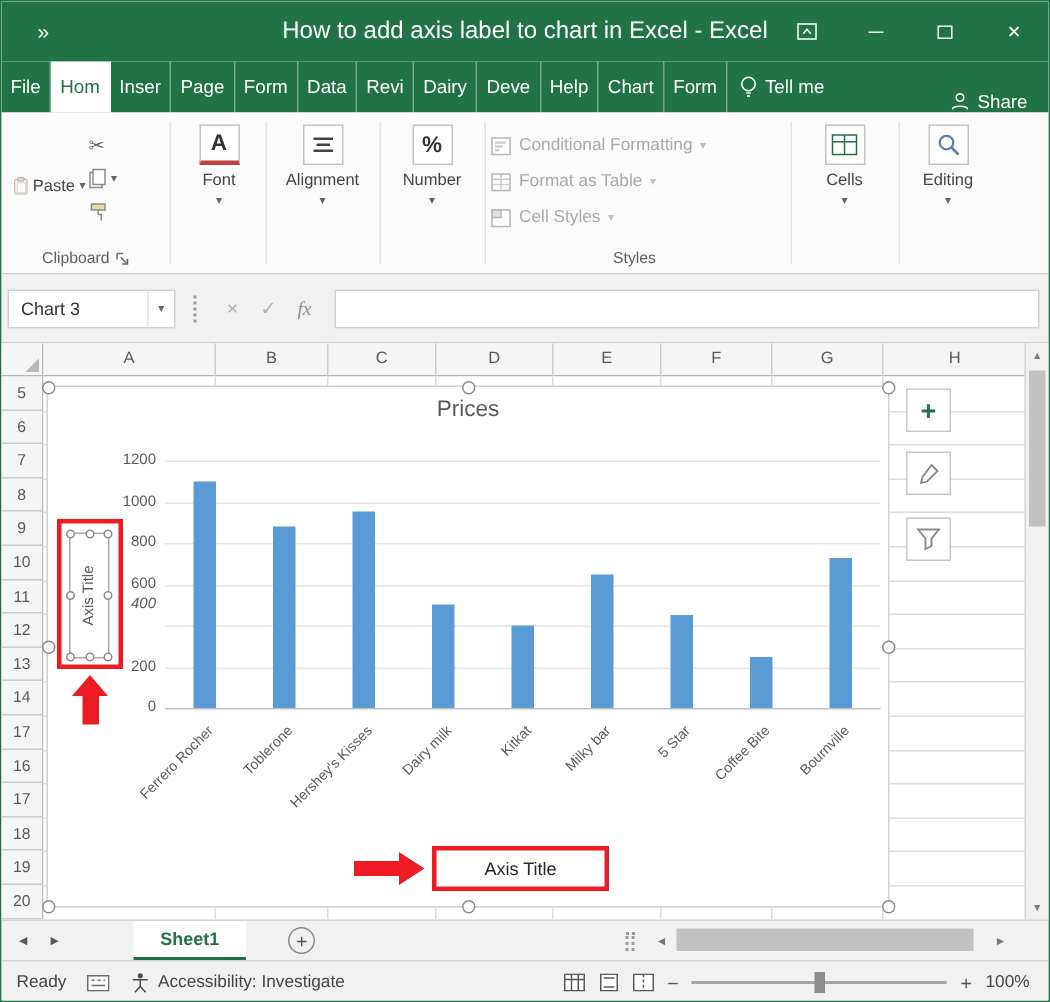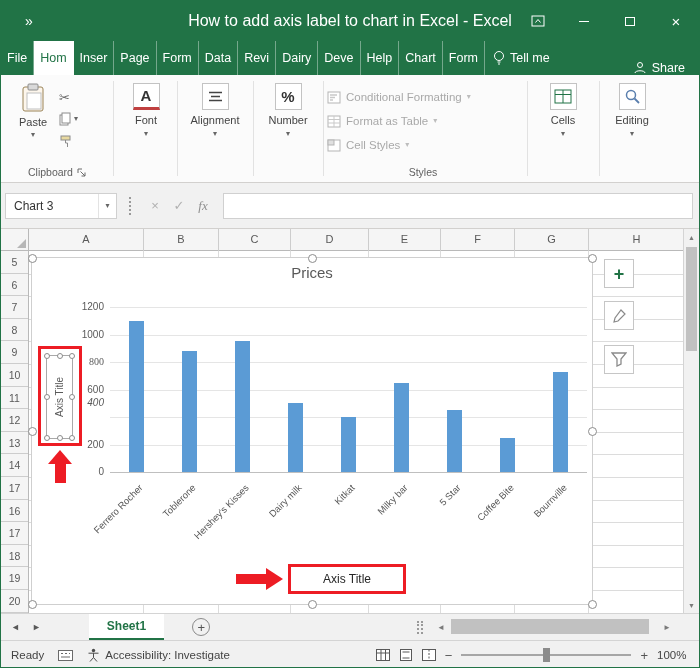--- a/index.html
+++ b/index.html
@@ -20,21 +20,21 @@
   .tabrow{position:absolute;top:40px;left:0;right:0;height:34px;background:#217346;display:flex;align-items:stretch;color:#fff}
   .rtab{display:flex;align-items:center;padding:0 6px;font-size:12.5px;border-right:1px solid rgba(255,255,255,.38);white-space:nowrap;cursor:default}
   .rtab.active{background:#fff;color:#217346}
   .tellme{display:flex;align-items:center;gap:5px;padding:0 8px;font-size:12.5px;white-space:nowrap}
   .share{margin-left:auto;display:flex;align-items:flex-end;gap:5px;padding:0 14px;font-size:12.5px;white-space:nowrap}
 
   
   .ribbon{position:absolute;top:74px;left:0;right:0;height:108px;background:#fbfbfb;border-bottom:1px solid #d2d0ce}
   .gsep{position:absolute;top:6px;bottom:6px;width:1px;background:#e2e2e2}
   .glabel{position:absolute;bottom:3px;height:14px;display:flex;align-items:center;justify-content:center;gap:4px;font-size:10.5px;color:#5f5f5f;width:112px}
-  .paste-btn{position:absolute;left:8px;top:8px;width:48px;height:82px;display:flex;flex-direction:column;align-items:center;justify-content:flex-start;gap:3px;cursor:pointer}
+  .paste-btn{position:absolute;left:8px;top:8px;width:48px;height:82px;display:flex;flex-direction:row;align-items:center;justify-content:flex-start;gap:3px;cursor:pointer}
   .pb-label{font-size:11px;color:#444}
   .chev{font-size:8px;color:#666;line-height:8px}
   .mini{position:absolute;left:58px;width:40px;height:20px;display:flex;align-items:center;gap:3px;font-size:13px;color:#666;cursor:pointer}
   .cgroup{position:absolute;top:8px;height:88px;display:flex;flex-direction:column;align-items:center;gap:4px;cursor:pointer}
   .cg-icon{width:27px;height:27px;border:1px solid #c3c3c3;background:#fff;display:flex;align-items:center;justify-content:center;font-size:15px;font-weight:bold;color:#333}
   .cg-label{font-size:11px;color:#444}
   .style-item{position:absolute;left:326px;width:196px;height:20px;display:flex;align-items:center;gap:5px;font-size:11.5px;color:#a9a9a9;cursor:default;white-space:nowrap}
   .style-item .chev{color:#bdbdbd}
 
   
@@ -349,21 +349,21 @@
       <div class="chart-title">Prices</div>
       <div id="chart-plot" style="position:absolute;left:0;top:0;right:0;bottom:0">
           <div class="ylabel" style="top: 208px;">0</div>
           <div class="gridline" style="top: 186.5px;"></div>
           <div class="ylabel" style="top: 180.5px;">200</div>
           <div class="gridline" style="top: 159px;"></div>
           <div class="ylabel" style="top: 139px; font-style: italic;">400</div>
           <div class="gridline" style="top: 131.5px;"></div>
           <div class="ylabel" style="top: 125.5px;">600</div>
           <div class="gridline" style="top: 104px;"></div>
-          <div class="ylabel" style="top: 98px; font-family: Liberation Serif, serif;">800</div>
+          <div class="ylabel" style="top: 98px;">800</div>
           <div class="gridline" style="top: 76.5px;"></div>
           <div class="ylabel" style="top: 70.5px;">1000</div>
           <div class="gridline" style="top: 49px;"></div>
           <div class="ylabel" style="top: 43px;">1200</div>
           <div class="gridline axisline" style="top: 214px;"></div>
           <div class="bar" style="left: 97px; top: 62.75px; height: 151.25px; background: rgb(91, 155, 213);"></div>
           <div class="bar" style="left: 150px; top: 93px; height: 121px; background: rgb(91, 155, 213);"></div>
           <div class="bar" style="left: 203px; top: 83.375px; height: 130.625px; background: rgb(91, 155, 213);"></div>
           <div class="bar" style="left: 256px; top: 145.25px; height: 68.75px; background: rgb(91, 155, 213);"></div>
           <div class="bar" style="left: 309px; top: 159px; height: 55px; background: rgb(91, 155, 213);"></div>

